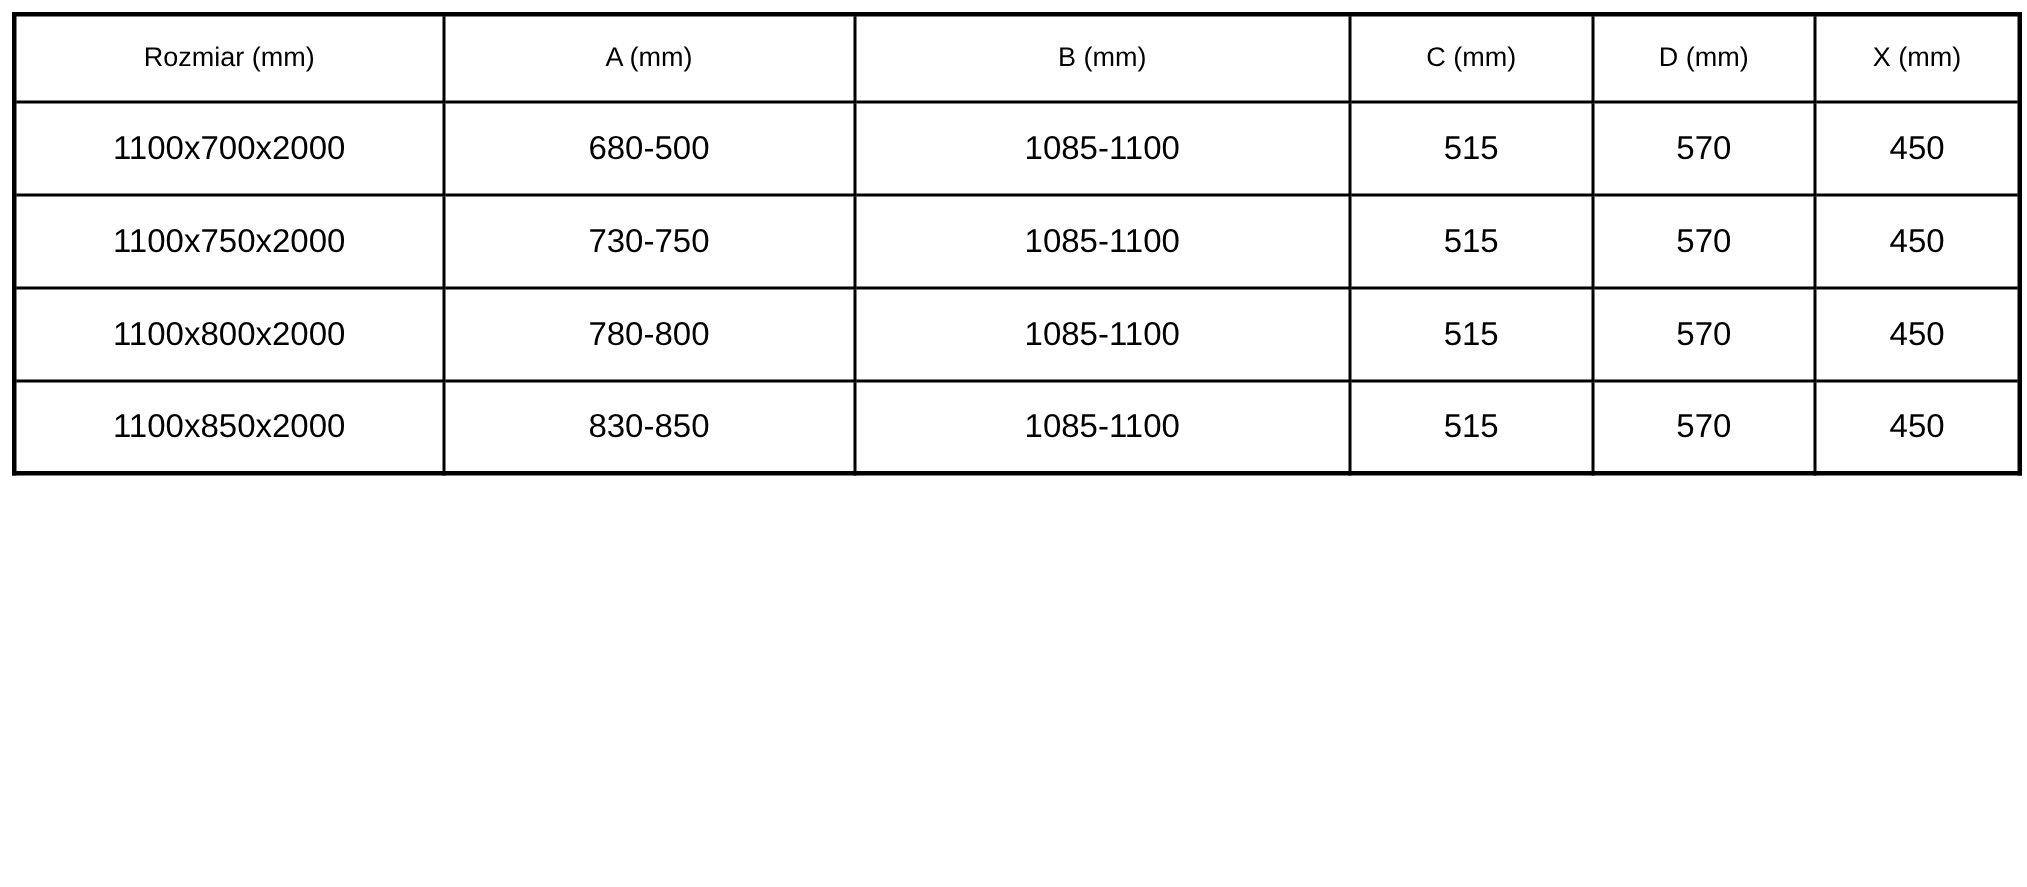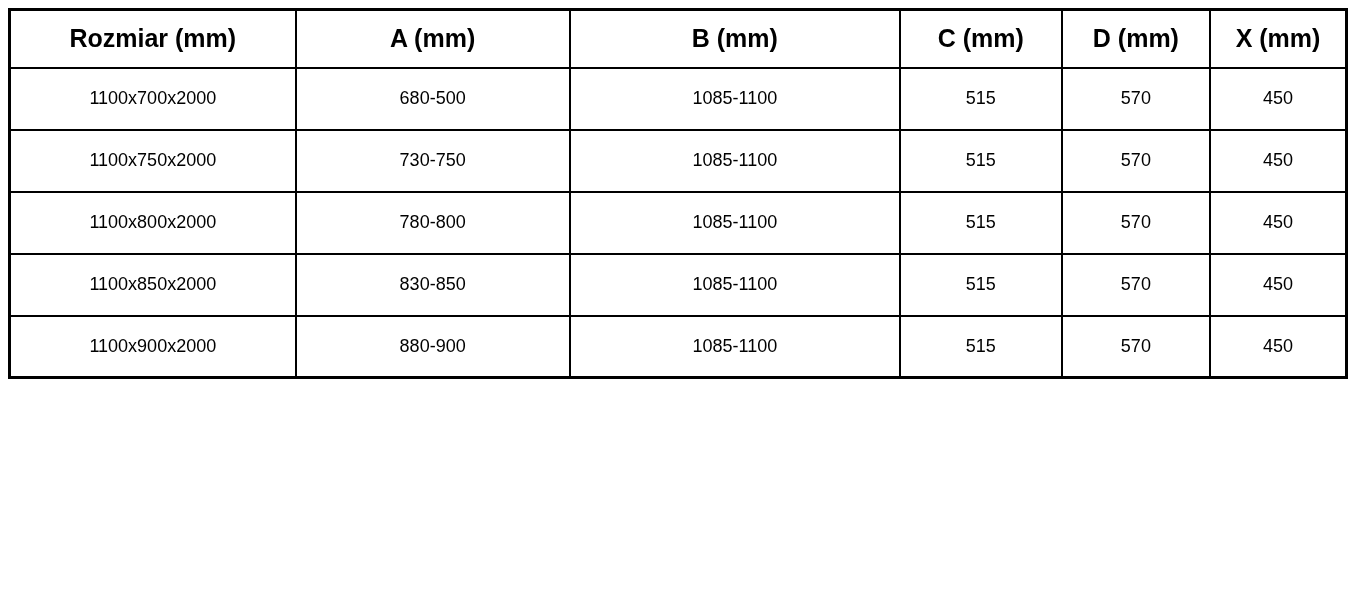--- a/index.html
+++ b/index.html
@@ -24,26 +24,26 @@
   .size-table td {
     border: 2px solid #000000;
     text-align: center;
     vertical-align: middle;
     padding: 0 4px;
     overflow: hidden;
     white-space: nowrap;
   }
   .size-table thead th {
     height: 58px;
-    font-size: 25px;
-    font-weight: bold;
+    font-size: 18px;
+    font-weight: normal;
   }
   .size-table tbody td {
     height: 62px;
-    font-size: 18px;
+    font-size: 22px;
     font-weight: normal;
   }
   col.c-rozmiar { width: 21.4%; }
   col.c-a       { width: 20.5%; }
   col.c-b       { width: 24.7%; }
   col.c-c       { width: 12.1%; }
   col.c-d       { width: 11.1%; }
   col.c-x       { width: 10.2%; }
 </style>
 </head>
@@ -94,22 +94,14 @@
         <td>450</td>
       </tr>
       <tr>
         <td>1100x850x2000</td>
         <td>830-850</td>
         <td>1085-1100</td>
         <td>515</td>
         <td>570</td>
         <td>450</td>
       </tr>
-      <tr>
-        <td>1100x900x2000</td>
-        <td>880-900</td>
-        <td>1085-1100</td>
-        <td>515</td>
-        <td>570</td>
-        <td>450</td>
-      </tr>
     </tbody>
 </table>
 
 </body></html>

